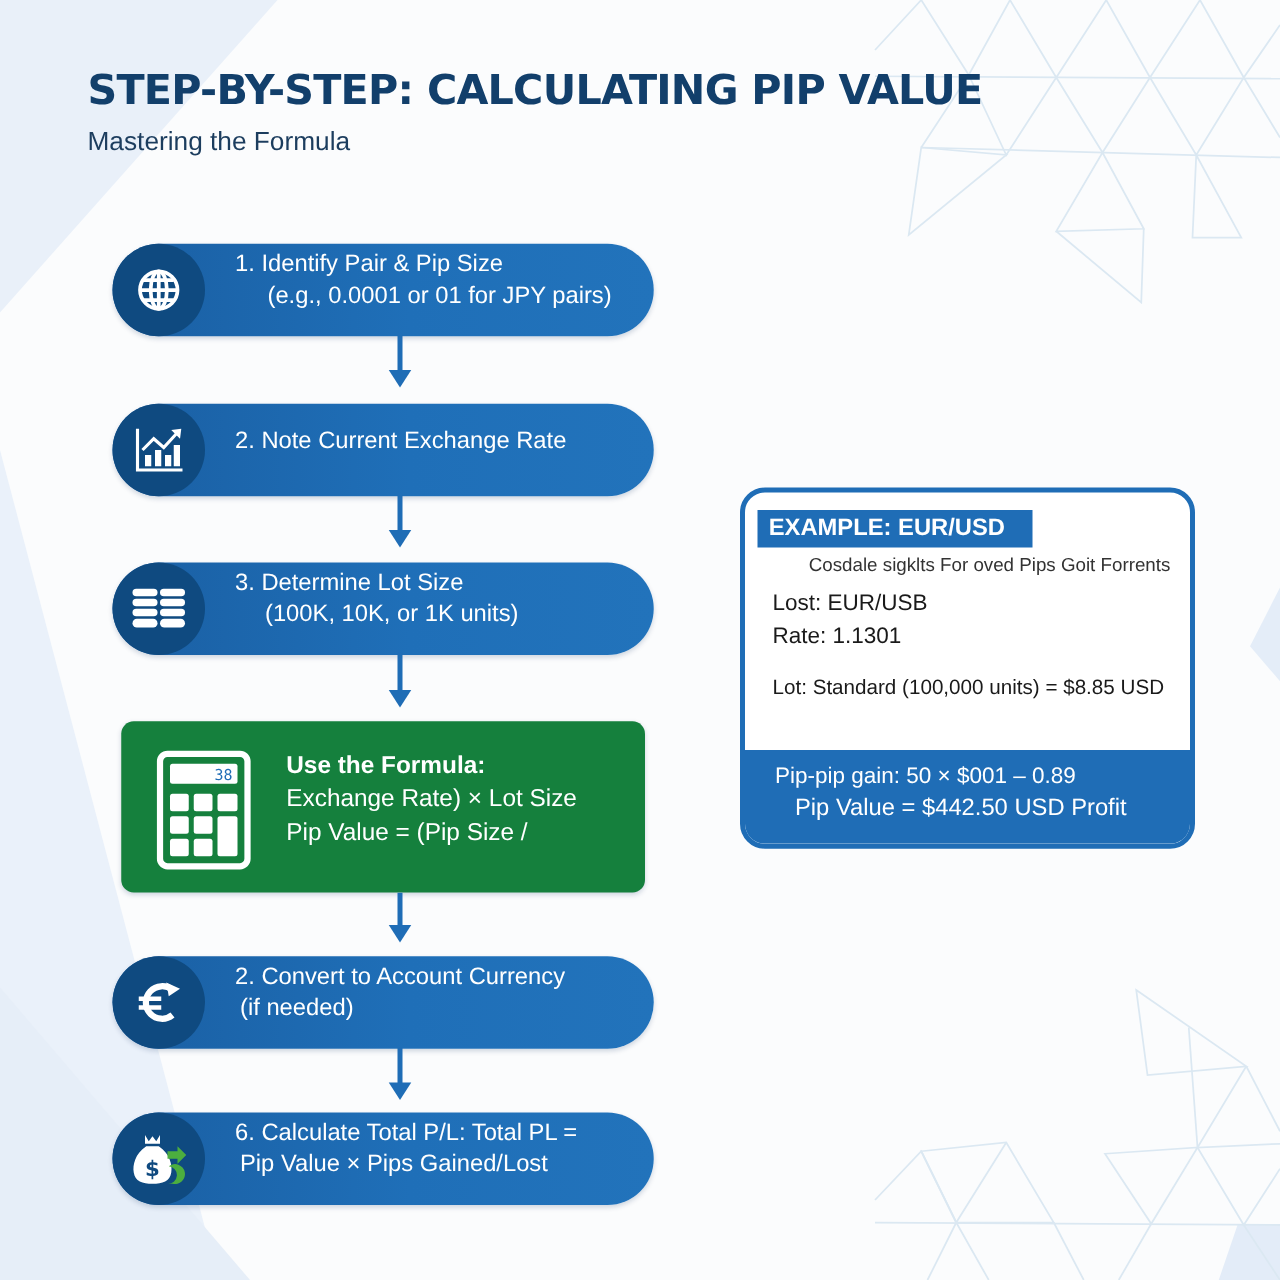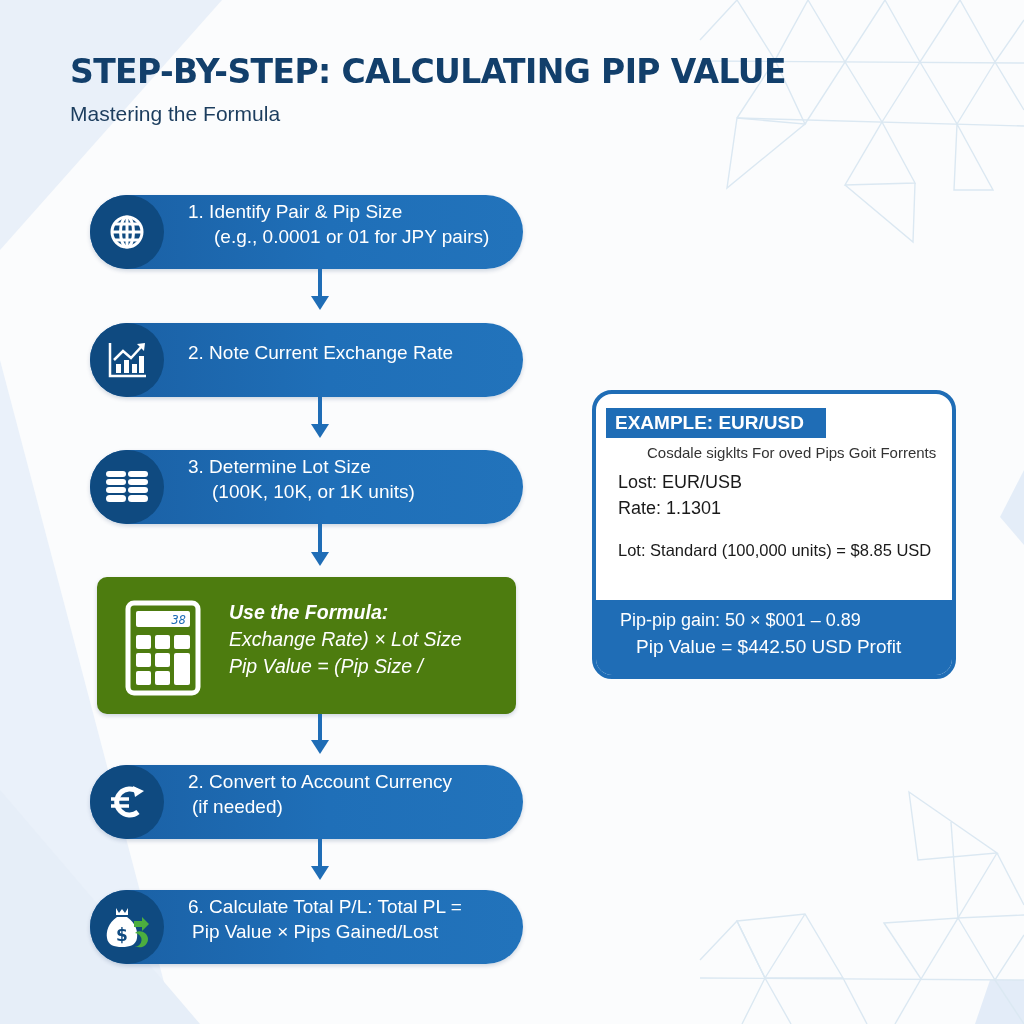--- a/index.html
+++ b/index.html
@@ -4,21 +4,21 @@
 <style>
   html,body{margin:0;padding:0;}
   body{width:1024px;height:1024px;position:relative;overflow:hidden;background:#fbfcfd;font-family:"Liberation Sans",sans-serif;}
   .bg{position:absolute;left:0;top:0;width:1024px;height:1024px;z-index:0;}
   .title{position:absolute;left:70px;top:52px;margin:0;font-family:"DejaVu Sans",sans-serif;font-weight:bold;font-size:33px;letter-spacing:-0.6px;color:#123f6b;z-index:2;white-space:nowrap;}
   .subtitle{position:absolute;left:70px;top:102px;margin:0;font-size:21px;color:#1c3d5e;z-index:2;}
   .step{position:absolute;left:90px;width:433px;height:74px;border-radius:37px;background:linear-gradient(90deg,#1a5fa3 0%,#1f6fb8 55%,#2273bb 100%);box-shadow:0 2px 4px rgba(0,40,90,.18);z-index:2;}
   .step .ic{position:absolute;left:0;top:0;width:74px;height:74px;border-radius:50%;background:#0f4a80;display:flex;align-items:center;justify-content:center;}
   .step .tx{position:absolute;left:98px;top:0;height:58px;display:flex;flex-direction:column;justify-content:center;color:#fff;font-size:19px;line-height:25px;white-space:nowrap;}
   .step .tx .l2{padding-left:26px;}
-  .formula{position:absolute;left:97px;top:577px;width:419px;height:137px;border-radius:10px;background:#4d7c0f;box-shadow:0 2px 4px rgba(0,40,90,.18);z-index:2;font-style:italic;}
+  .formula{position:absolute;left:97px;top:577px;width:419px;height:137px;border-radius:10px;background:#15803d;box-shadow:0 2px 4px rgba(0,40,90,.18);z-index:2;}
   .formula .ic{position:absolute;left:28px;top:23px;}
   .formula .tx{position:absolute;left:132px;top:22px;color:#fff;font-size:19.5px;line-height:27px;white-space:nowrap;}
   .arrow{position:absolute;left:310px;width:20px;z-index:2;}
   .card{position:absolute;left:592px;top:390px;width:364px;height:289px;box-sizing:border-box;border:4px solid #1f6db6;border-radius:20px;background:#fff;overflow:hidden;z-index:2;}
   .card .hdr{position:absolute;left:10px;top:14px;width:220px;height:30px;background:#1f6db6;color:#fff;font-weight:bold;font-size:19px;line-height:30px;padding-left:9px;box-sizing:border-box;white-space:nowrap;}
   .card .desc{position:absolute;left:22px;top:50px;font-size:15px;color:#333;white-space:nowrap;margin-left:29px;}
   .card .pair{position:absolute;left:22px;top:78px;font-size:18px;color:#1a1a1a;}
   .card .rate{position:absolute;left:22px;top:104px;font-size:18px;color:#1a1a1a;}
   .card .lot{position:absolute;left:22px;top:147px;font-size:16.5px;color:#1a1a1a;white-space:nowrap;}
   .card .foot{position:absolute;left:0;bottom:0;width:100%;height:75px;background:#1f6db6;}

